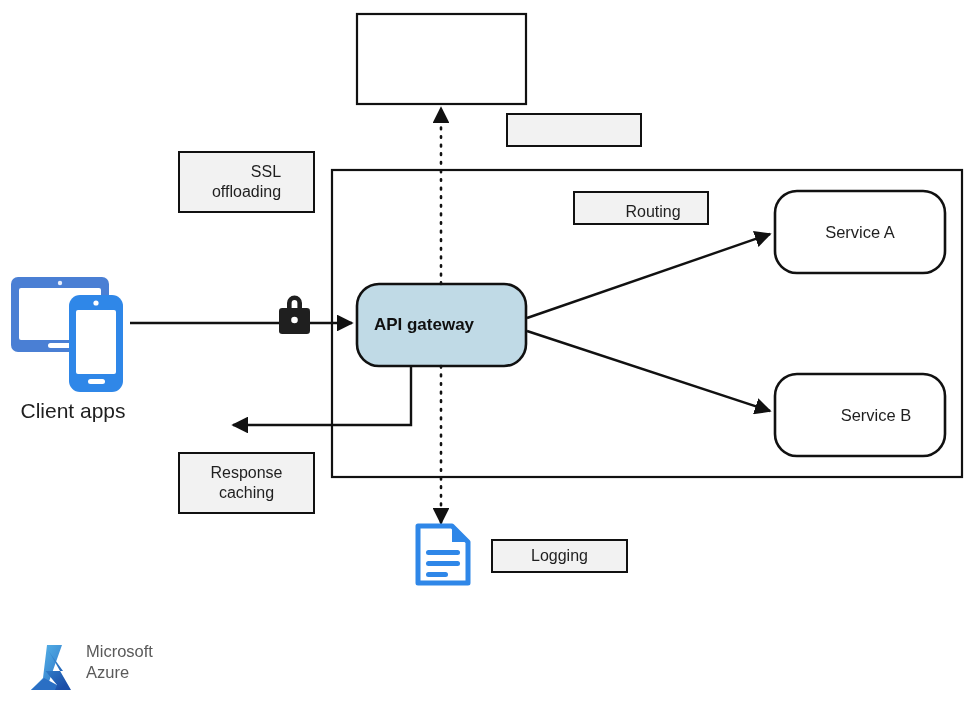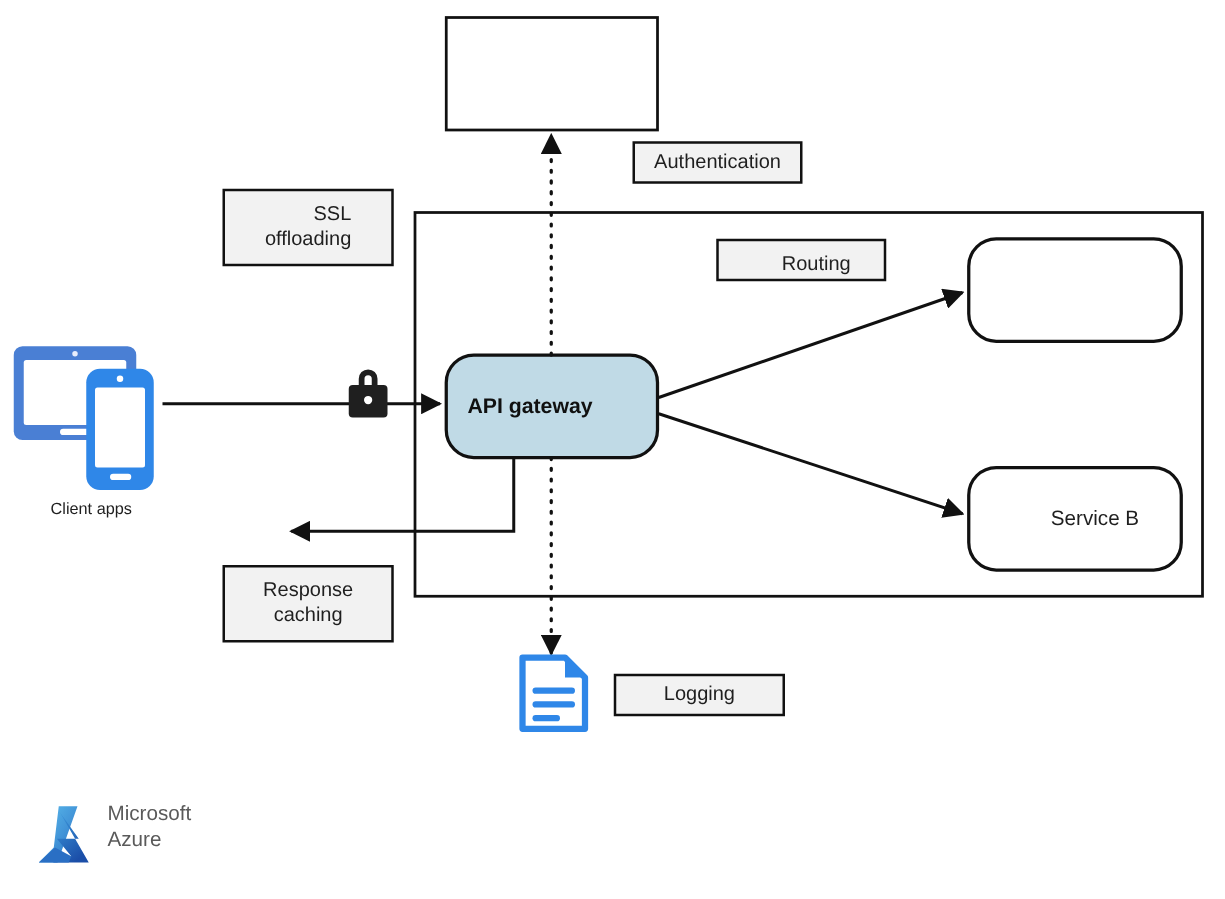--- a/index.html
+++ b/index.html
@@ -50,21 +50,21 @@
     color: #101010;
     font-weight: 700;
   }
   .txt-tag {
     font-size: 16px;
     color: #1f1f1f;
     font-weight: 400;
   }
   .caption {
     position: absolute;
-    font-size: 13px;
+    font-size: 21px;
     color: #1f1f1f;
     text-align: center;
     width: 100%;
   }
   #client-apps-caption {
     left: 0;
     top: 399px;
     width: 146px;
   }
   .brand {
@@ -162,24 +162,24 @@
     <g>
       <path d="M 47 645 L 62 645 L 46 690 L 31 690 L 43 678 Z" fill="url(#azure-grad-a)"></path>
       <path d="M 48 650 L 71 690 L 42 690 L 57 685 L 45.5 671 L 63 671 Z" fill="url(#azure-grad-b)"></path>
       <path d="M 31 690 L 44 678 L 57 685 L 55 690 Z" fill="#2a6fc4"></path>
     </g>
   </svg>
 
 
   <div class="node-label txt-bold" style="left:357px; top:284px; width:134px; height:82px;">API gateway</div>
 
+  <div class="node-label txt-plain" style="left:775px; top:191px; width:170px; height:82px;">Service A</div>
 
   <div class="node-label txt-plain" style="left:775px; top:374px; width:202px; height:82px;">Service B</div>
 
-  <div class="node-label txt-tag" style="left:507px; top:114px; width:134px; height:32px;">Authentication</div>
 
   <div class="node-label txt-tag" style="left:179px; top:152px; width:135px; height:60px;text-align:right;">SSL
 offloading</div>
 
   <div class="node-label txt-tag" style="left:574px; top:196px; width:158px; height:32px;">Routing</div>
 
   <div class="node-label txt-tag" style="left:179px; top:453px; width:135px; height:60px;">Response
 caching</div>
 
   <div class="node-label txt-tag" style="left:492px; top:540px; width:135px; height:32px;">Logging</div>

